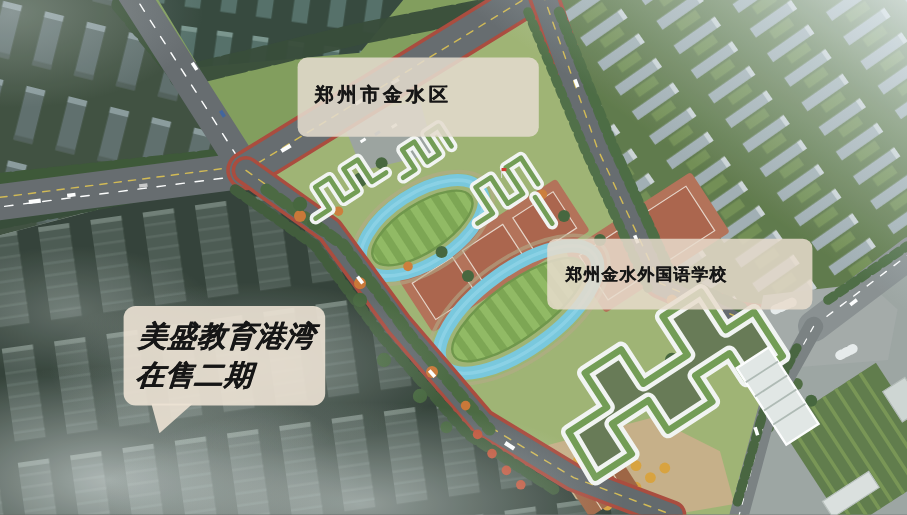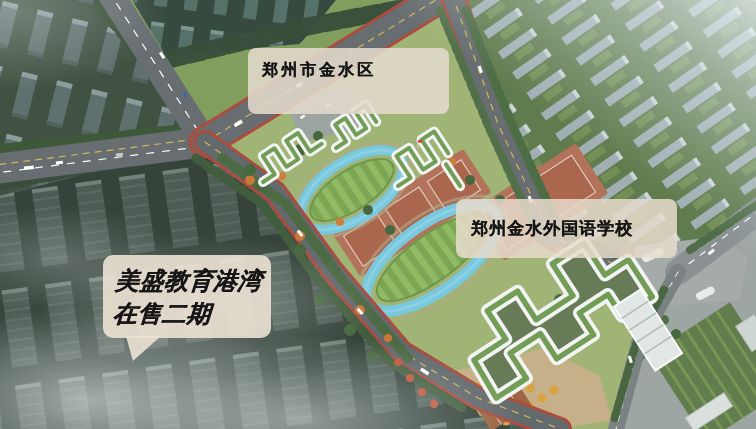--- a/index.html
+++ b/index.html
@@ -10,29 +10,29 @@
   }
   #scene-svg { position:absolute; left:0; top:0; width:756px; height:429px; display:block; }
   .label {
     position:absolute; box-sizing:border-box;
     background:rgba(228,219,206,0.87);
     color:#161616; font-weight:bold; z-index:10;
   }
   .thick { text-shadow:0.5px 0 0 currentColor; }
   #label-top {
     left:248px; top:48px; width:201px; height:66px;
-    border-radius:8px; padding:10px 6px 0 14px;
+    border-radius:8px; padding:20px 6px 0 14px;
     font-size:16px; line-height:24px; white-space:nowrap;
   }
   #label-top .l1 { letter-spacing:3px; display:block; }
   #label-top .l2 { letter-spacing:0px; display:block; }
   #label-right {
     left:456px; top:199px; width:221px; height:59px;
     border-radius:8px; display:flex; align-items:center;
-    padding-left:15px; font-size:17px; letter-spacing:1px; white-space:nowrap;
+    padding-left:15px; font-size:14px; letter-spacing:1px; white-space:nowrap;
     background:rgba(232,220,204,0.85);
   }
   #bubble {
     left:103px; top:255px; width:168px; height:83px;
     border-radius:10px; background:rgba(236,226,212,0.9);
     padding:9px 0 0 11px; font-size:24px; line-height:33px;
     font-style:italic; letter-spacing:0.5px; white-space:nowrap;
   }
   #bubble .inner { transform:skewX(-4deg); display:block; }
   #bubble-tail {

